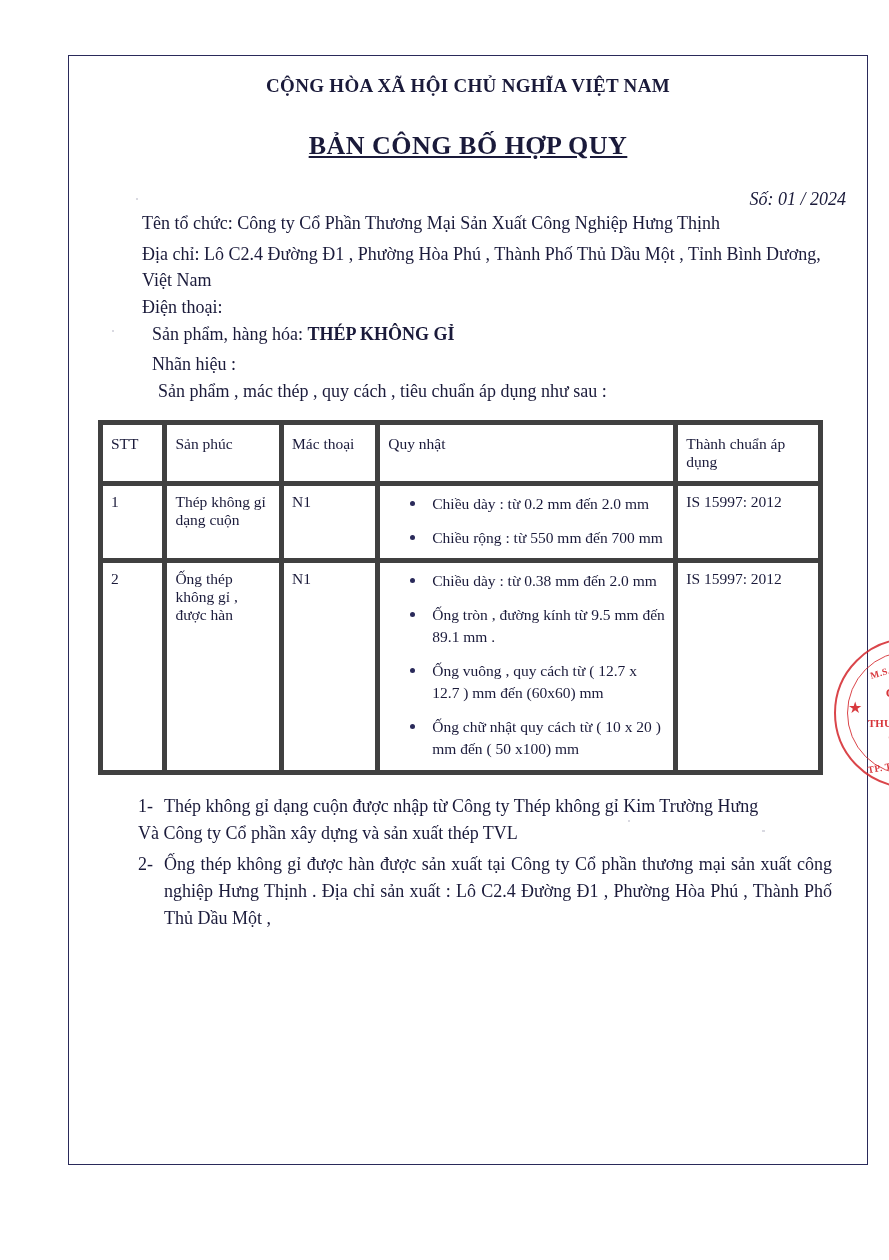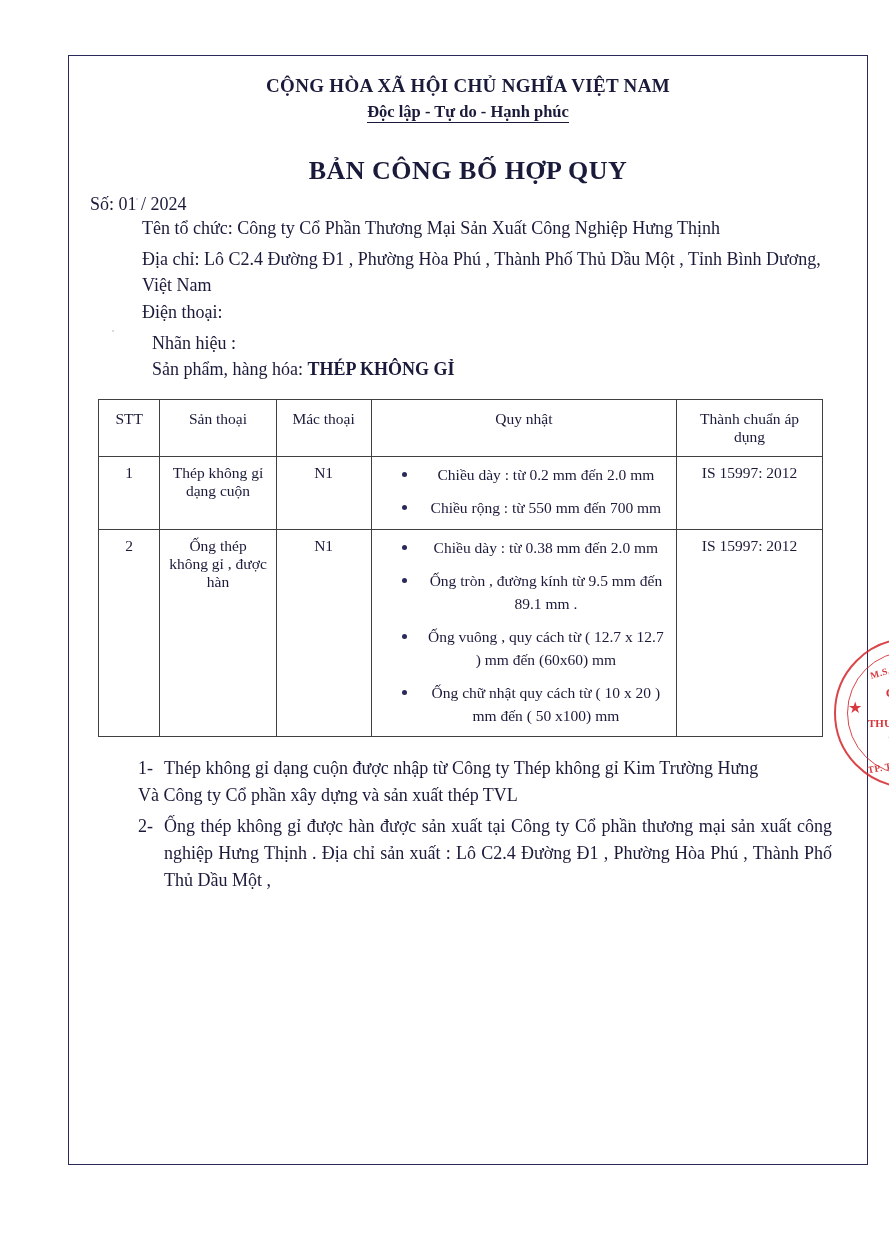--- a/index.html
+++ b/index.html
@@ -55,48 +55,50 @@
   .hdr-motto span {
     border-bottom: 1.4px solid #1a1a3a;
     padding-bottom: 1px;
   }
   .title {
     text-align: center;
     font-weight: bold;
     font-size: 26px;
     margin-top: 34px;
     letter-spacing: 0.5px;
+    text-decoration: underline;
   }
   .subtitle {
-    text-align: left;
+    text-align: right;
     font-size: 18px;
-    margin-top: 8px;
+    margin-top: 28px;
+    font-style: italic;
   }
   .para {
     font-size: 18px;
     line-height: 1.48;
     padding-left: 52px;
     padding-right: 10px;
   }
   .para.tight { margin-top: 4px; }
   .para.indent2 { padding-left: 62px; }
   .para.indent3 { padding-left: 68px; }
   .bold-inline { font-weight: bold; }
 
   table.spec {
     border-collapse: collapse;
     width: 725px;
     margin: 16px 0 0 8px;
     font-size: 15.5px;
   }
   table.spec td, table.spec th {
-    border: 1px solid #404040;
+    border: 5px solid #404040;
     padding: 7px 8px;
     vertical-align: top;
-    text-align: center;
+    text-align: left;
     font-weight: normal;
   }
   table.spec th {
     font-size: 15.5px;
     padding: 10px 8px;
   }
   .col-stt { width: 48px; text-align: center; }
   .col-sp  { width: 112px; }
   .col-mac { width: 88px; text-align: center; }
   .col-qc  { width: 330px; }
@@ -222,39 +224,39 @@
 </head>
 <body>
 
 <div class="page">
 
   <div class="doc-border"></div>
 
   <div class="content">
 
     <div class="hdr-nation">CỘNG HÒA XÃ HỘI CHỦ NGHĨA VIỆT NAM</div>
-    <div class="hdr-motto"><span>Độc lập - Tự do - Hạnh phúc</span></div>
 
     <div class="title">BẢN CÔNG BỐ HỢP QUY</div>
     <div class="subtitle">Số: 01 / 2024</div>
 
     <div class="para">Tên tổ chức: Công ty Cổ Phần Thương Mại Sản Xuất Công Nghiệp Hưng Thịnh</div>
     <div class="para tight">Địa chỉ: Lô C2.4 Đường Đ1 , Phường Hòa Phú , Thành Phố Thủ Dầu Một , Tỉnh Bình Dương, Việt Nam</div>
     <div class="para">Điện thoại:</div>
 
-    <div class="para indent2 tight">Nhãn hiệu :</div>
     <div class="para indent2">
       <span>Sản phẩm, hàng hóa: </span><span class="bold-inline">THÉP KHÔNG GỈ</span>
     </div>
+    <div class="para indent2 tight">Nhãn hiệu :</div>
+    <div class="para indent3">Sản phẩm , mác thép , quy cách , tiêu chuẩn áp dụng như sau :</div>
 
     <table class="spec">
       <thead>
         <tr>
           <th class="col-stt">STT</th>
-          <th class="col-sp">Sản thoại</th>
+          <th class="col-sp">Sản phúc</th>
           <th class="col-mac">Mác thoại</th>
           <th class="col-qc">Quy nhật</th>
           <th class="col-tc">Thành chuẩn áp dụng</th>
         </tr>
       </thead>
       <tbody>
         <tr>
           <td class="c-stt cellpad">1</td>
           <td class="just cellpad">Thép không gỉ dạng cuộn</td>
           <td class="c-mac cellpad">N1</td>

